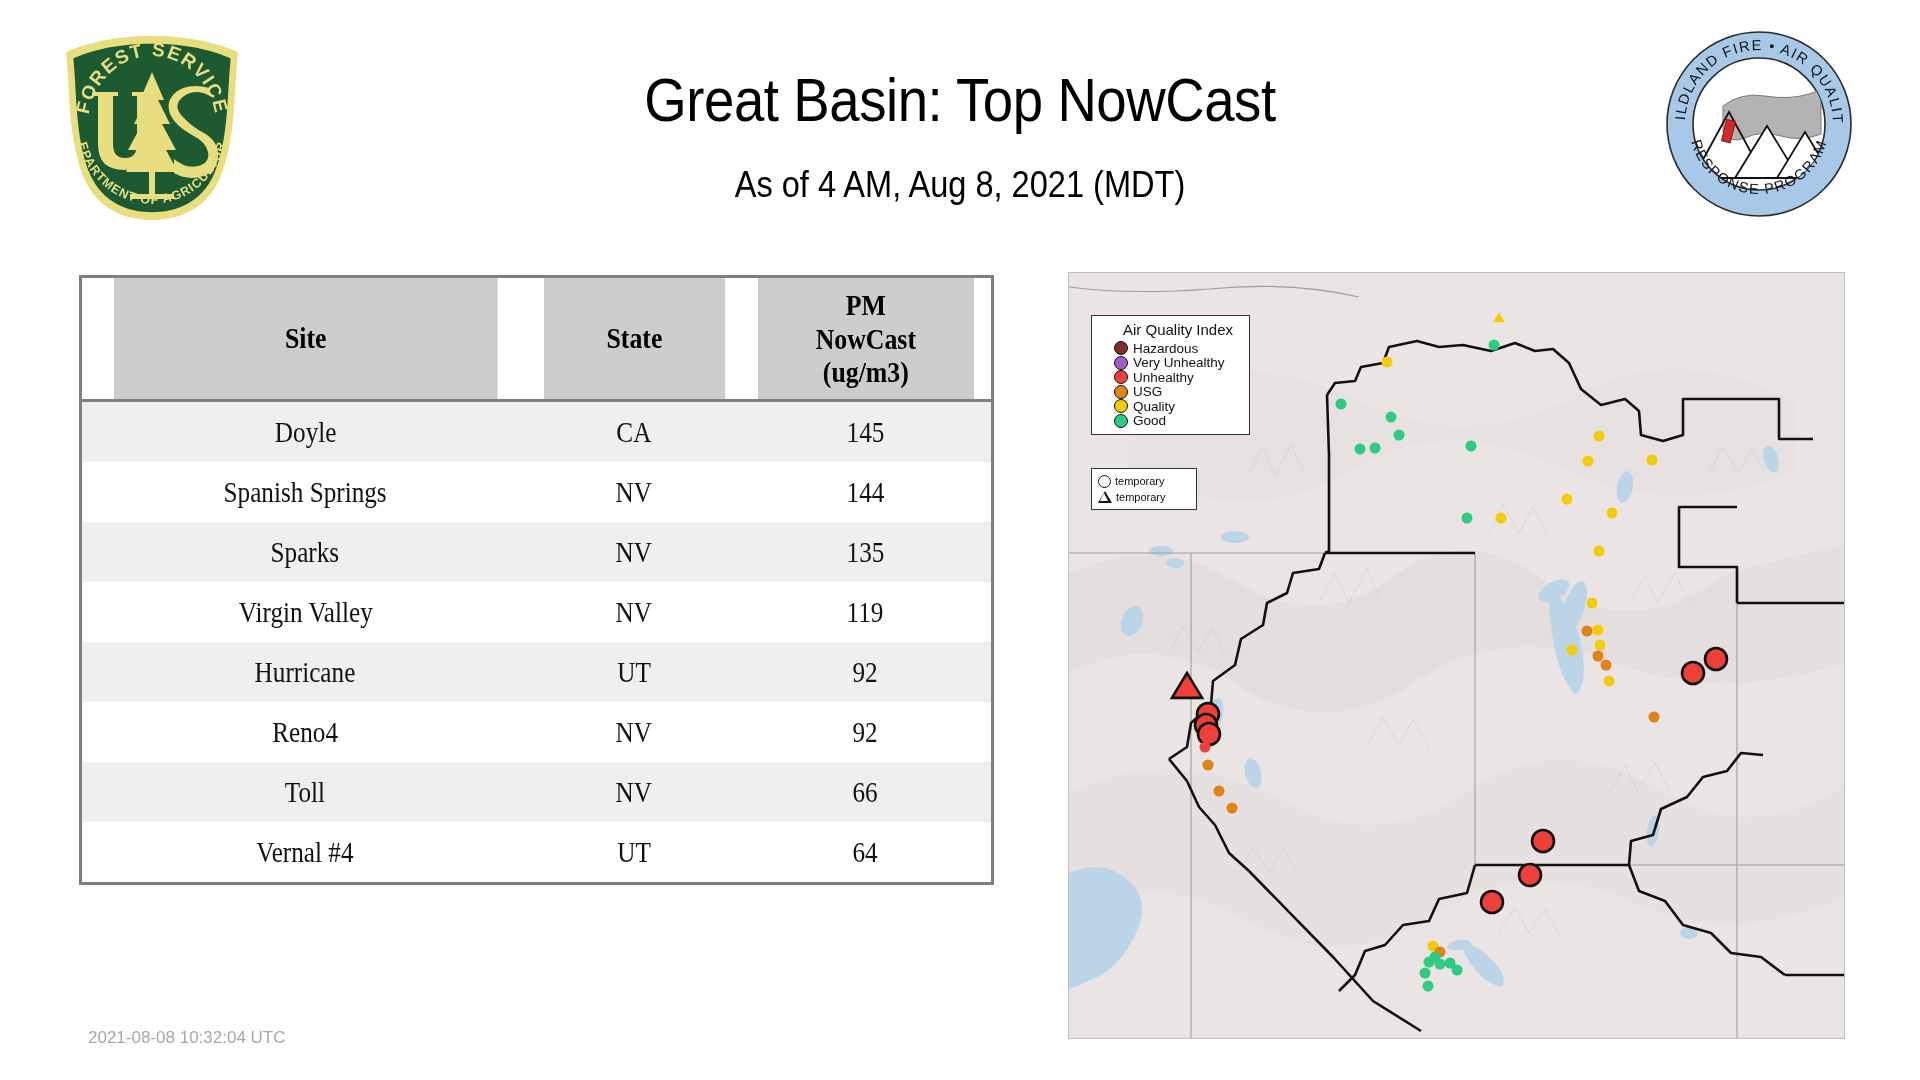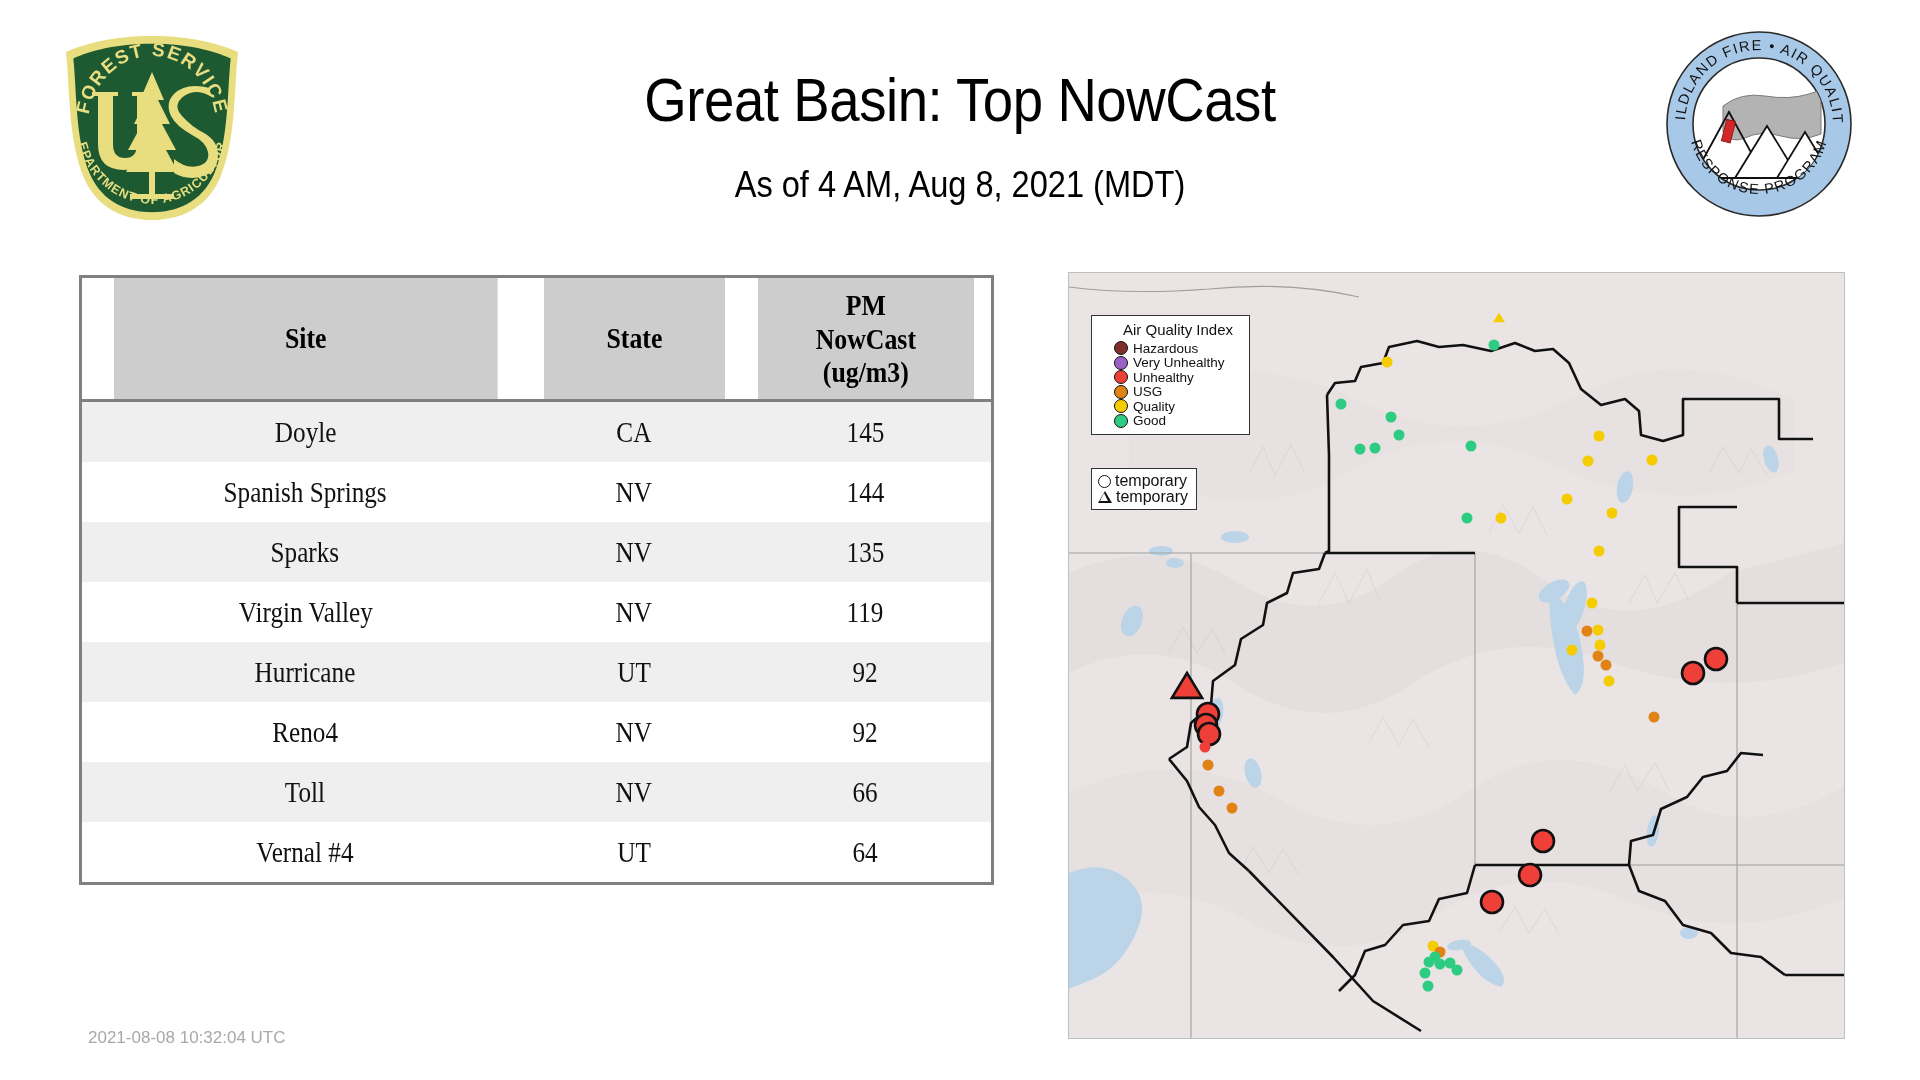--- a/index.html
+++ b/index.html
@@ -68,21 +68,21 @@
   #aqi-legend{left:22px;top:42px;width:128px;padding:5px 7px 6px 22px;}
   #aqi-legend .legend-title{font-size:15px;color:#111;text-align:center;margin-bottom:3px;}
   #aqi-legend .legend-row{display:flex;align-items:center;height:14.5px;}
   #aqi-legend .swatch{
     width:12px;height:12px;border-radius:50%;border:1.4px solid #111;
     margin-right:5px;flex:0 0 auto;
   }
   #aqi-legend .legend-label{font-size:13.5px;color:#111;white-space:nowrap;}
   #site-legend{left:22px;top:195px;width:92px;padding:4px 6px;}
   #site-legend .legend-row{display:flex;align-items:center;height:16px;}
-  #site-legend .legend-label{font-size:16px;color:#111;white-space:nowrap;margin-left:4px;}
+  #site-legend .legend-label{font-size:11px;color:#111;white-space:nowrap;margin-left:4px;}
   .shape-circle{width:11px;height:11px;border-radius:50%;border:1.6px solid #111;background:#fff;flex:0 0 auto;}
   .shape-triangle{
     width:0;height:0;border-left:7px solid transparent;border-right:7px solid transparent;
     border-bottom:12px solid #111;flex:0 0 auto;position:relative;
   }
   .shape-triangle::after{
     content:"";position:absolute;left:-4.6px;top:2.4px;
     border-left:4.6px solid transparent;border-right:4.6px solid transparent;
     border-bottom:8px solid #fff;
   }

